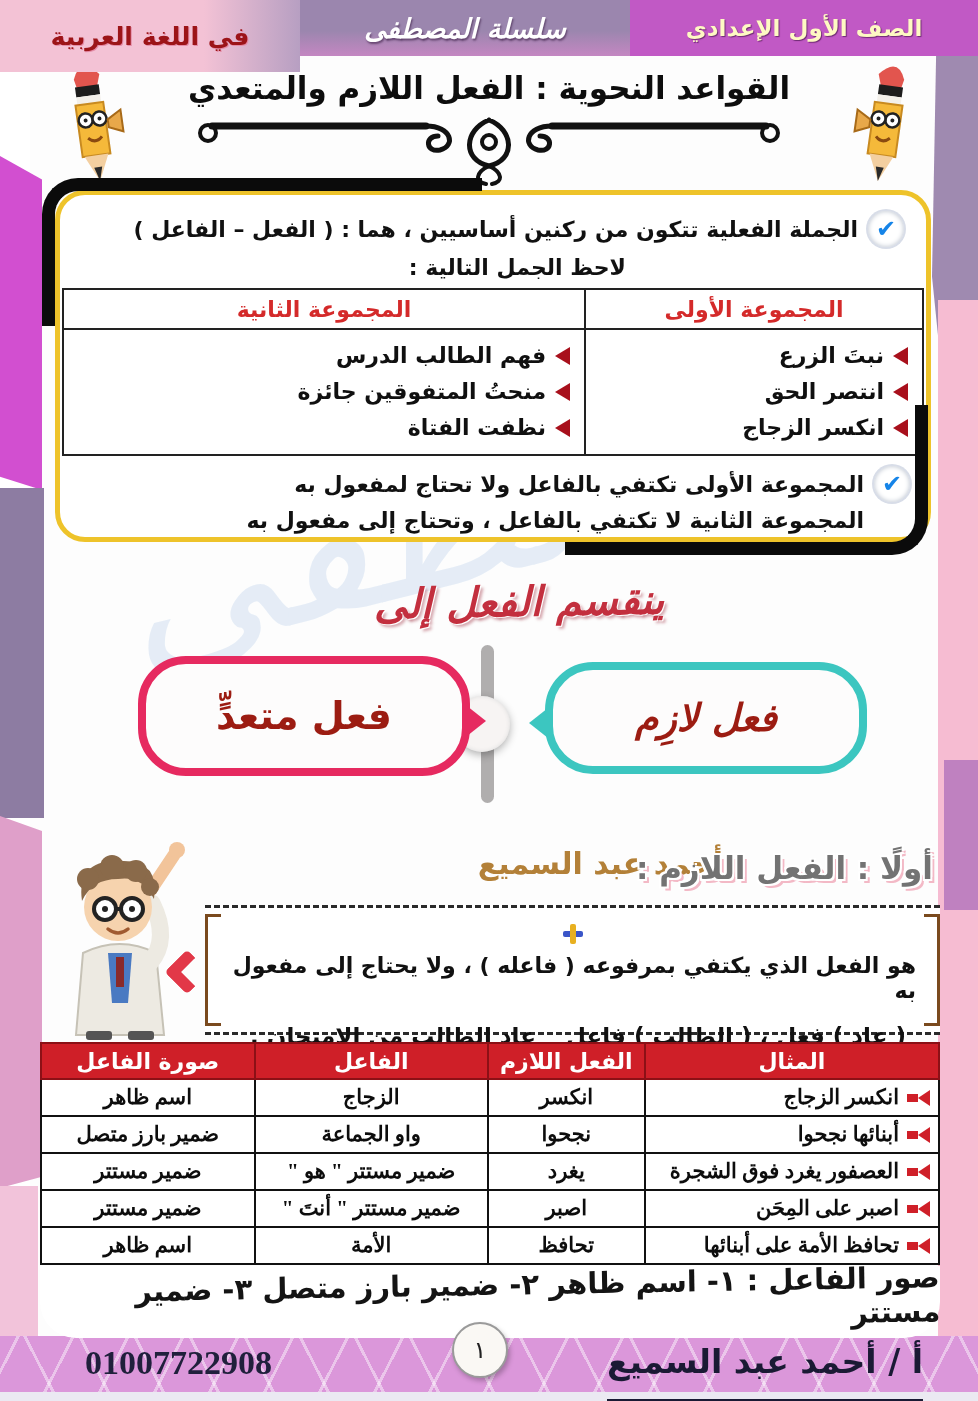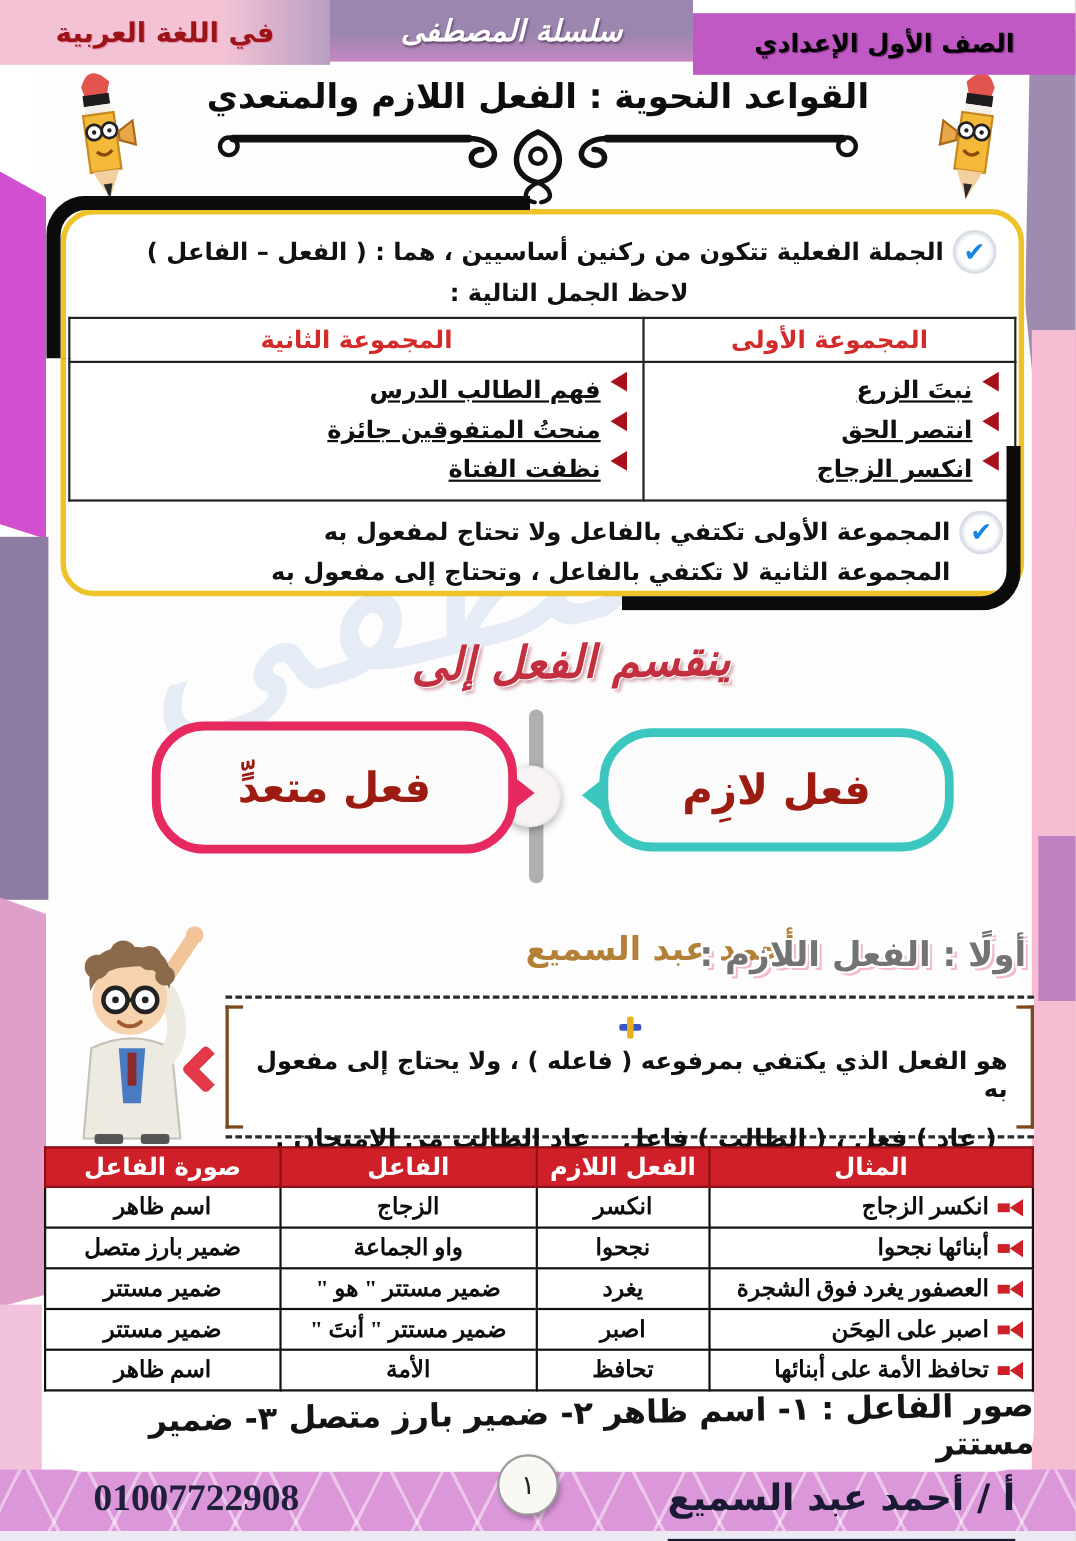--- a/index.html
+++ b/index.html
@@ -20,33 +20,33 @@
   .band-r2 { right:0; top:300px; width:40px; height:1038px; background:#f6bcd2; }
   .band-r3 { right:0; top:760px; width:34px; height:150px; background:#a868b8; opacity:.7; }
 
   .watermark-brand { position:absolute; z-index:2; left:110px; top:400px; width:740px;
       font-size:190px; font-style:italic; color:#a8c4e6; opacity:.28;
       transform:rotate(-14deg); pointer-events:none; white-space:nowrap; }
   .watermark-sig { position:absolute; z-index:3; right:255px; top:846px;
       font-size:30px; font-weight:bold; color:#a16207; opacity:.8; direction:rtl; }
 
   
-  .banner-left { position:absolute; z-index:4; left:0; top:0; width:300px; height:59px;
+  .banner-left { position:absolute; z-index:4; left:0; top:0; width:300px; height:72px;
       background:linear-gradient(90deg,#f3c2d5 68%, #b79fc2 100%);
       display:flex; align-items:center; justify-content:center;
       color:#9c1418; font-size:25px; font-weight:bold; direction:rtl;
       text-shadow:1px 1px 0 #e58ca8; }
   .banner-center { position:absolute; z-index:4; left:300px; top:0; width:330px; height:56px;
       background:linear-gradient(180deg,#9b86ae 55%, #c487c2);
       display:flex; align-items:center; justify-content:center;
       color:#ffffff; font-size:27px; font-weight:bold; font-style:italic; direction:rtl;
       text-shadow:1px 2px 2px rgba(60,30,70,.6); }
-  .banner-right { position:absolute; z-index:4; left:630px; top:12px; width:348px; height:56px;
+  .banner-right { position:absolute; z-index:4; left:630px; top:0; width:348px; height:56px;
       background:#c159c5; display:flex; align-items:center; justify-content:center;
-      color:#000000; font-size:23px; font-weight:bold; direction:rtl;
+      color:#fef9c3; font-size:23px; font-weight:bold; direction:rtl;
       text-shadow:1px 1px 1px #6e2a72; }
 
   
   .sheet { position:absolute; z-index:1; left:30px; top:50px; width:918px; height:1290px;
            background:#fdfdfd; border-radius:24px; }
 
   
   .main-title { position:absolute; z-index:3; left:150px; right:150px; top:70px;
       text-align:center; font-size:31px; font-weight:bold; color:#0d0d0d; direction:rtl; }
   .flourish { position:absolute; z-index:3; left:194px; top:108px; }
@@ -71,38 +71,38 @@
   .check-icon { flex:0 0 auto; width:36px; height:36px; border-radius:50%; background:#fff;
       box-shadow:0 0 0 2px #d8dde8, inset 0 0 5px #b8c0cc;
       display:flex; align-items:center; justify-content:center;
       color:#1584e8; font-size:24px; font-weight:bold; }
 
   .groups-table { width:calc(100% - 4px); margin:6px 2px 0; border-collapse:collapse;
       direction:rtl; }
   .groups-table th { border:2px solid #222; height:40px; font-size:22px; font-weight:bold;
       color:#d42a2a; text-align:center; }
   .groups-table td { border:2px solid #222; vertical-align:top; padding:8px 14px; height:112px; }
-  .group-item { display:flex; align-items:flex-start; gap:9px; direction:rtl;
-      font-size:22px; font-weight:bold; color:#101010; line-height:36px;text-decoration:underline; }
+  .group-item { display:flex; align-items:center; gap:9px; direction:rtl;
+      font-size:22px; font-weight:bold; color:#101010; line-height:36px; }
   .tri-bullet { flex:0 0 auto; width:0; height:0; border-top:9px solid transparent;
       border-bottom:9px solid transparent; border-right:15px solid #a8101c; }
 
   .intro-note1 { display:flex; align-items:center; gap:10px; direction:rtl;
       margin:10px 16px 0; font-size:22px; font-weight:bold; color:#111; }
   .intro-note2 { direction:rtl; margin:6px 62px 0; font-size:22px; font-weight:bold; color:#111; }
 
   
   .division-title { position:absolute; z-index:3; left:60px; right:0; top:578px;
       text-align:center; font-size:41px; font-weight:bold; font-style:italic;
       color:#c32f3e; direction:rtl; transform:rotate(-1deg);
       text-shadow:1px 1px 0 #fff, 3px 3px 3px rgba(140,10,30,.35); }
   .bubble { position:absolute; z-index:3; background:#fdfcfc; border-radius:48px;
       display:flex; align-items:center; justify-content:center;
       font-size:38px; font-weight:bold; color:#9c1c12; direction:rtl; }
-  .bubble-lazim { left:545px; top:662px; width:322px; height:112px; border:8px solid #3cc6c0; }
+  .bubble-lazim { left:545px; top:662px; width:322px; height:112px; border:8px solid #3cc6c0;font-style:italic; }
   .bubble-lazim::before { content:""; position:absolute; left:-24px; top:38px;
       border-top:15px solid transparent; border-bottom:15px solid transparent;
       border-right:19px solid #3cc6c0; }
   .bubble-mutaaddi { left:138px; top:656px; width:332px; height:120px; border:8px solid #e62a60; }
   .bubble-mutaaddi::after { content:""; position:absolute; right:-24px; top:42px;
       border-top:15px solid transparent; border-bottom:15px solid transparent;
       border-left:19px solid #e62a60; }
   .connector-bar { position:absolute; z-index:3; left:481px; top:645px; width:13px;
       height:158px; background:#b0aeae; border-radius:7px; }
   .connector-circle { position:absolute; z-index:3; left:454px; top:696px; width:56px;

